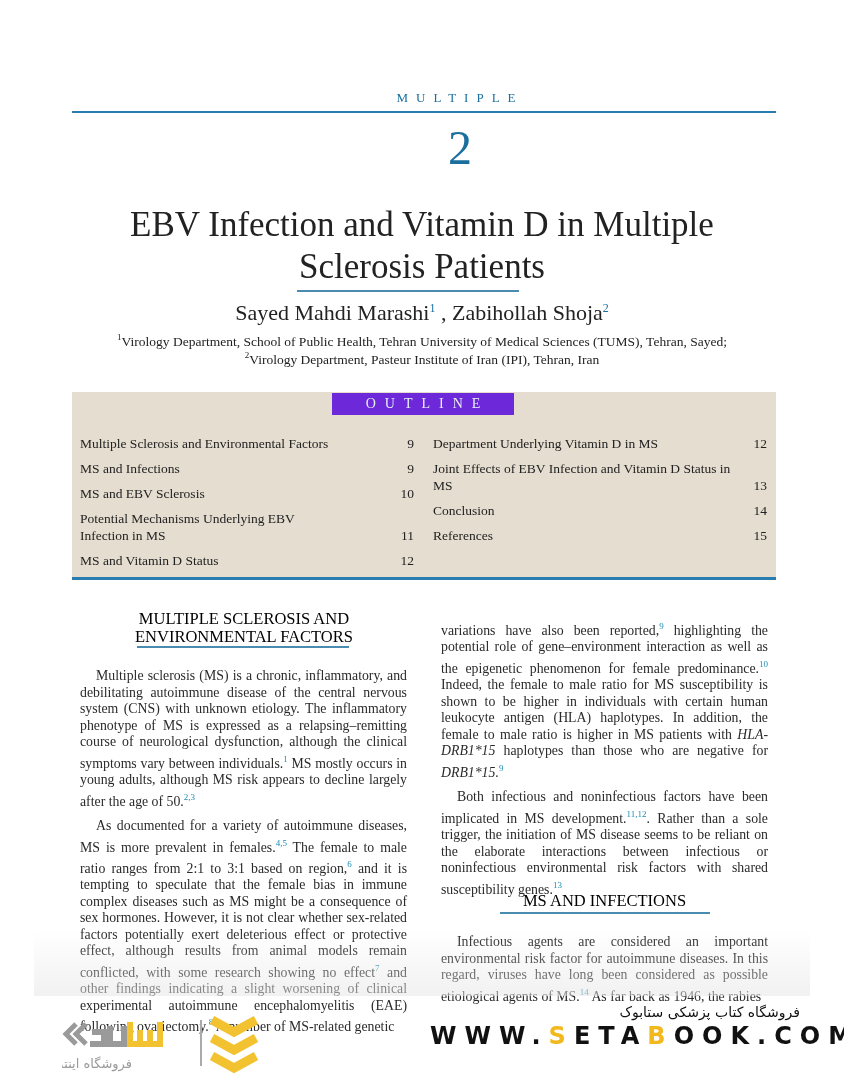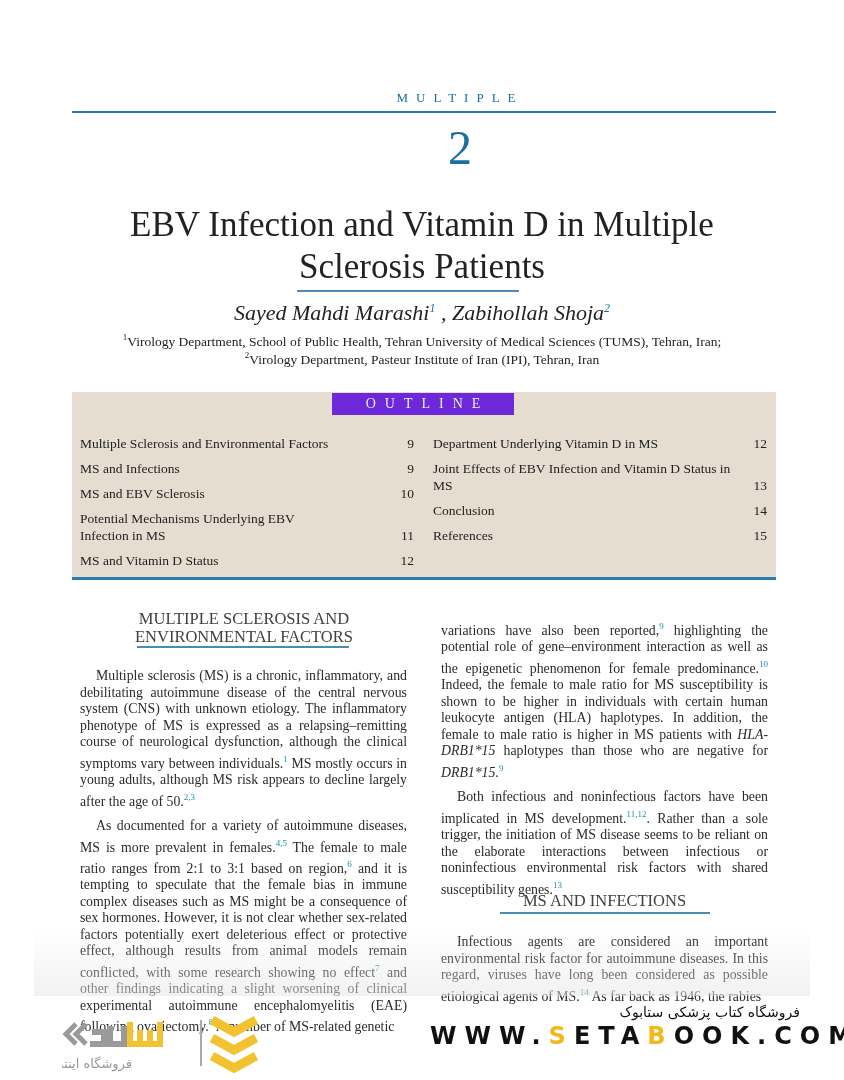--- a/index.html
+++ b/index.html
@@ -2,31 +2,31 @@
 <html><head>
 <meta charset="utf-8">
 <style>
   html,body{margin:0;padding:0;background:#fff;}
   body{width:844px;height:1080px;position:relative;overflow:hidden;font-family:"Liberation Serif","DejaVu Serif",serif;color:#222;}
   .chapter-label{position:absolute;top:90px;left:0;width:844px;text-align:center;font-size:13px;letter-spacing:8px;color:#1a6f9e;padding-left:76px;box-sizing:border-box;}
   .chapter-rule{position:absolute;top:111px;left:72px;width:704px;height:2px;background:#2a7db0;}
   .chapter-num{position:absolute;top:118px;left:0;width:844px;text-align:center;font-size:48px;color:#1a6f9e;padding-left:76px;box-sizing:border-box;line-height:60px;}
   .title{position:absolute;top:204px;left:0;width:844px;text-align:center;font-size:35px;line-height:42px;color:#222;}
   .title-rule{position:absolute;top:290px;left:297px;width:222px;height:2px;background:#4a8bb0;}
-  .authors{position:absolute;top:300px;left:0;width:844px;text-align:center;font-size:22px;font-style:italic;color:#222;}
+  .authors{position:absolute;top:300px;left:0;width:844px;text-align:center;font-size:22px;color:#222;}
   .authors sup{color:#1a6f9e;font-size:12px;}
   .affil{position:absolute;left:0;width:844px;text-align:center;font-size:13.5px;color:#222;}
   .affil sup{font-size:9px;}
   .outline-box{position:absolute;top:392px;left:72px;width:704px;height:188px;background:#e4ddd0;border-bottom:3px solid #2a7db0;box-sizing:border-box;}
   .outline-tab{position:absolute;top:393px;left:332px;width:182px;height:22px;background:#6d28d9;color:#e8f0f6;font-size:14px;letter-spacing:9px;text-align:center;line-height:22px;padding-left:9px;box-sizing:border-box;}
   .toc-col{position:absolute;font-size:13.5px;color:#222;}
   .toc-item{display:flex;justify-content:space-between;align-items:flex-end;margin-bottom:8px;line-height:17px;}
   .toc-item .lbl{flex:1;}
   .toc-item .pg{width:30px;text-align:right;}
-  .section-head{position:absolute;text-align:center;font-size:16.5px;line-height:18px;color:#404040;}
+  .section-head{position:absolute;text-align:center;font-size:16.5px;line-height:18px;color:#000000;}
   .section-rule{position:absolute;height:2px;background:#4a8bb0;}
   .body-col{position:absolute;font-size:13.8px;line-height:16.6px;text-align:justify;color:#2a2a2a;}
   .body-col p{margin:8px;text-indent:16px;}
   .body-col sup{color:#1a8fb0;font-size:9px;}
   .fade{position:absolute;left:34px;top:930px;width:776px;height:66px;background:linear-gradient(rgba(255,255,255,0),rgba(230,230,230,0.55));pointer-events:none;}
   .wm-left{position:absolute;top:1010px;left:62px;}
   .wm-right{position:absolute;top:1004px;left:430px;width:370px;text-align:right;}
   .wm-fa{font-family:"DejaVu Sans",sans-serif;font-size:14px;color:#111;direction:rtl;}
   .wm-url{font-family:"DejaVu Sans",sans-serif;font-size:24px;font-weight:bold;letter-spacing:8px;color:#111;margin-top:2px;}
   .wm-url .acc{color:#f2b81c;}
@@ -41,21 +41,21 @@
 <div class="title">
   <div>EBV Infection and Vitamin D in Multiple</div>
   <div>Sclerosis Patients</div>
 </div>
 <div class="title-rule"></div>
 
 <div class="authors">
   <span>Sayed Mahdi Marashi</span><sup>1</sup> ,
   <span>Zabihollah Shoja</span><sup>2</sup>
 </div>
-<div class="affil" style="top:332px;"><sup>1</sup><span>Virology Department, School of Public Health, Tehran University of Medical Sciences (TUMS), Tehran, Iran;</span></div>
+<div class="affil" style="top:332px;"><sup>1</sup><span>Virology Department, School of Public Health, Tehran University of Medical Sciences (TUMS), Tehran, Sayed;</span></div>
 <div class="affil" style="top:350px;"><sup>2</sup><span>Virology Department, Pasteur Institute of Iran (IPI), Tehran, Iran</span></div>
 
 <div class="outline-box"></div>
 <div class="outline-tab">OUTLINE</div>
 
 <div class="toc-col" style="top:435px;left:80px;width:334px;">
   <div class="toc-item">
       <span class="lbl">Multiple Sclerosis and Environmental Factors</span>
       <span class="pg">9</span>
     </div>

